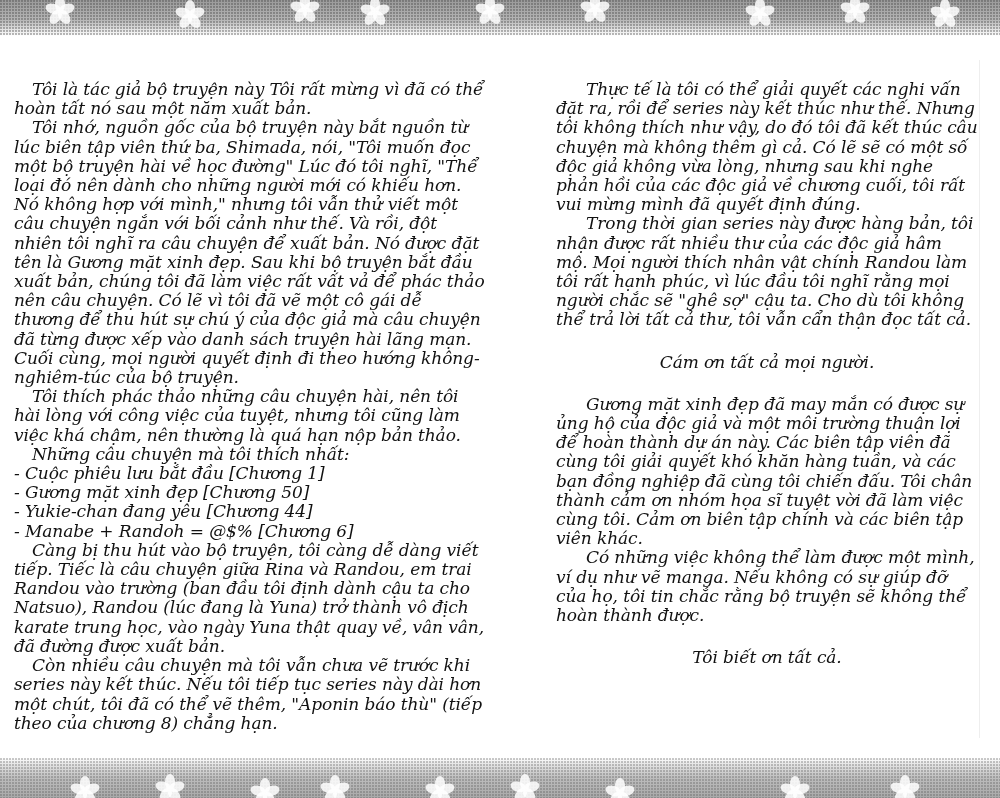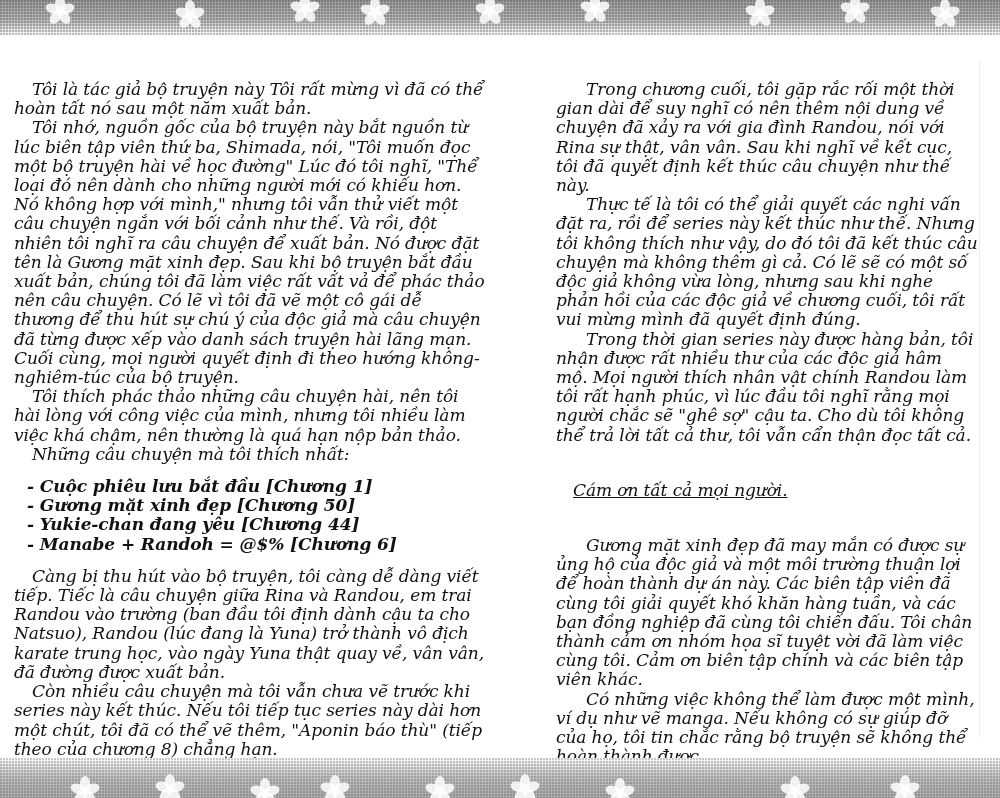--- a/index.html
+++ b/index.html
@@ -73,33 +73,31 @@
       width: 422px;
     }
     .para {
       margin: 0;
       text-indent: 18px;
     }
     .page-right .para {
       text-indent: 30px;
     }
     .list {
-      margin: 13px;
+      margin: 0;
       padding: 0;
       list-style: none;
-      font-weight: bold;
     }
     .list li {
       margin: 0;
     }
     .center {
-      text-align: left;
+      text-align: center;
       text-indent: 0 !important;
-      margin: 17px;
-      text-decoration: underline;
+      margin: 4px;
     }
     .spacer-lg { height: 19px; }
     .page-edge {
       position: absolute;
       right: 20px;
       top: 60px;
       bottom: 60px;
       width: 1px;
       background: #eeeeee;
     }
@@ -171,34 +169,33 @@
       <span></span>
       <span></span>
     </div>
 </div>
 
 <div class="page-edge"></div>
 
 <div class="page page-left">
   <p class="para">Tôi là tác giả bộ truyện này Tôi rất mừng vì đã có thể hoàn tất nó sau một năm xuất bản.</p>
   <p class="para">Tôi nhớ, nguồn gốc của bộ truyện này bắt nguồn từ lúc biên tập viên thứ ba, Shimada, nói, "Tôi muốn đọc một bộ truyện hài về học đường" Lúc đó tôi nghĩ, "Thể loại đó nên dành cho những người mới có khiếu hơn. Nó không hợp với mình," nhưng tôi vẫn thử viết một câu chuyện ngắn với bối cảnh như thế. Và rồi, đột nhiên tôi nghĩ ra câu chuyện để xuất bản. Nó được đặt tên là Gương mặt xinh đẹp. Sau khi bộ truyện bắt đầu xuất bản, chúng tôi đã làm việc rất vất vả để phác thảo nên câu chuyện. Có lẽ vì tôi đã vẽ một cô gái dễ thương để thu hút sự chú ý của độc giả mà câu chuyện đã từng được xếp vào danh sách truyện hài lãng mạn. Cuối cùng, mọi người quyết định đi theo hướng không-nghiêm-túc của bộ truyện.</p>
-  <p class="para">Tôi thích phác thảo những câu chuyện hài, nên tôi hài lòng với công việc của mình, nhưng tôi nhiều làm việc khá chậm, nên thường là quá hạn nộp bản thảo.</p>
+  <p class="para">Tôi thích phác thảo những câu chuyện hài, nên tôi hài lòng với công việc của tuyệt, nhưng tôi cũng làm việc khá chậm, nên thường là quá hạn nộp bản thảo.</p>
   <p class="para">Những câu chuyện mà tôi thích nhất:</p>
   <ul class="list">
     <li>- Cuộc phiêu lưu bắt đầu [Chương 1]</li>
     <li>- Gương mặt xinh đẹp [Chương 50]</li>
     <li>- Yukie-chan đang yêu [Chương 44]</li>
     <li>- Manabe + Randoh = @$% [Chương 6]</li>
   </ul>
   <p class="para">Càng bị thu hút vào bộ truyện, tôi càng dễ dàng viết tiếp. Tiếc là câu chuyện giữa Rina và Randou, em trai Randou vào trường (ban đầu tôi định dành cậu ta cho Natsuo), Randou (lúc đang là Yuna) trở thành vô địch karate trung học, vào ngày Yuna thật quay về, vân vân, đã đường được xuất bản.</p>
   <p class="para">Còn nhiều câu chuyện mà tôi vẫn chưa vẽ trước khi series này kết thúc. Nếu tôi tiếp tục series này dài hơn một chút, tôi đã có thể vẽ thêm, "Aponin báo thù" (tiếp theo của chương 8) chẳng hạn.</p>
 </div>
 
 <div class="page page-right">
-  <p class="para">Trong chương cuối, tôi gặp rắc rối một thời gian dài để suy nghĩ có nên thêm nội dung về chuyện đã xảy ra với gia đình Randou, nói với Rina sự thật, vân vân. Sau khi nghĩ về kết cục, tôi đã quyết định kết thúc câu chuyện như thế này.</p>
   <p class="para">Thực tế là tôi có thể giải quyết các nghi vấn đặt ra, rồi để series này kết thúc như thế. Nhưng tôi không thích như vậy, do đó tôi đã kết thúc câu chuyện mà không thêm gì cả. Có lẽ sẽ có một số độc giả không vừa lòng, nhưng sau khi nghe phản hồi của các độc giả về chương cuối, tôi rất vui mừng mình đã quyết định đúng.</p>
   <p class="para">Trong thời gian series này được hàng bản, tôi nhận được rất nhiều thư của các độc giả hâm mộ. Mọi người thích nhân vật chính Randou làm tôi rất hạnh phúc, vì lúc đầu tôi nghĩ rằng mọi người chắc sẽ "ghê sợ" cậu ta. Cho dù tôi không thể trả lời tất cả thư, tôi vẫn cẩn thận đọc tất cả.</p>
   <div class="spacer-lg"></div>
   <p class="center">Cám ơn tất cả mọi người.</p>
   <div class="spacer-lg"></div>
   <p class="para">Gương mặt xinh đẹp đã may mắn có được sự ủng hộ của độc giả và một môi trường thuận lợi để hoàn thành dự án này. Các biên tập viên đã cùng tôi giải quyết khó khăn hàng tuần, và các bạn đồng nghiệp đã cùng tôi chiến đấu. Tôi chân thành cảm ơn nhóm họa sĩ tuyệt vời đã làm việc cùng tôi. Cảm ơn biên tập chính và các biên tập viên khác.</p>
   <p class="para">Có những việc không thể làm được một mình, ví dụ như vẽ manga. Nếu không có sự giúp đỡ của họ, tôi tin chắc rằng bộ truyện sẽ không thể hoàn thành được.</p>
   <div class="spacer-lg"></div>
   <p class="center">Tôi biết ơn tất cả.</p>
 </div>

